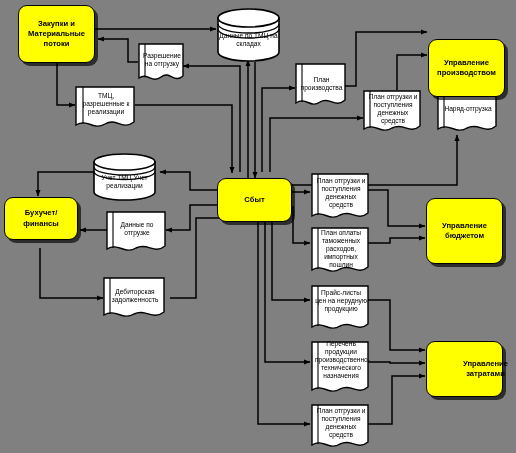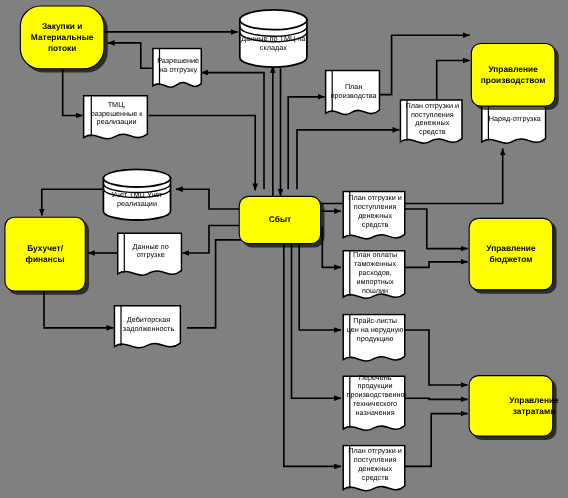--- a/index.html
+++ b/index.html
@@ -128,29 +128,29 @@
       <path d="M265,220 L265,362 L310,362"></path>
 
       <path d="M355,362 L390,362 L390,363 L425,363"></path>
 
       <path d="M258,222 L258,424 L310,424"></path>
 
       <path d="M355,424 L392,424 L392,376 L425,376"></path>
     </g>
   </svg>
 
-  <div class="proc" style="left:18px;top:5px;width:77px;height:58px;border-radius:19px;">
+  <div class="proc" style="left:18px;top:5px;width:77px;height:58px;">
     <span>Закупки и Материальные потоки</span>
   </div>
 
   <div class="proc" style="left:428px;top:5px;width:77px;height:58px;margin-top:34px;">
     <span>Управление производством</span>
   </div>
 
-  <div class="proc" style="left:4px;top:197px;width:74px;height:68px;">
+  <div class="proc" style="left:4px;top:197px;width:74px;height:43px;">
     <span>Бухучет/ финансы</span>
   </div>
 
   <div class="proc" style="left:217px;top:178px;width:75px;height:44px;">
     <span>Сбыт</span>
   </div>
 
   <div class="proc" style="left:426px;top:198px;width:77px;height:66px;">
     <span>Управление бюджетом</span>
   </div>

